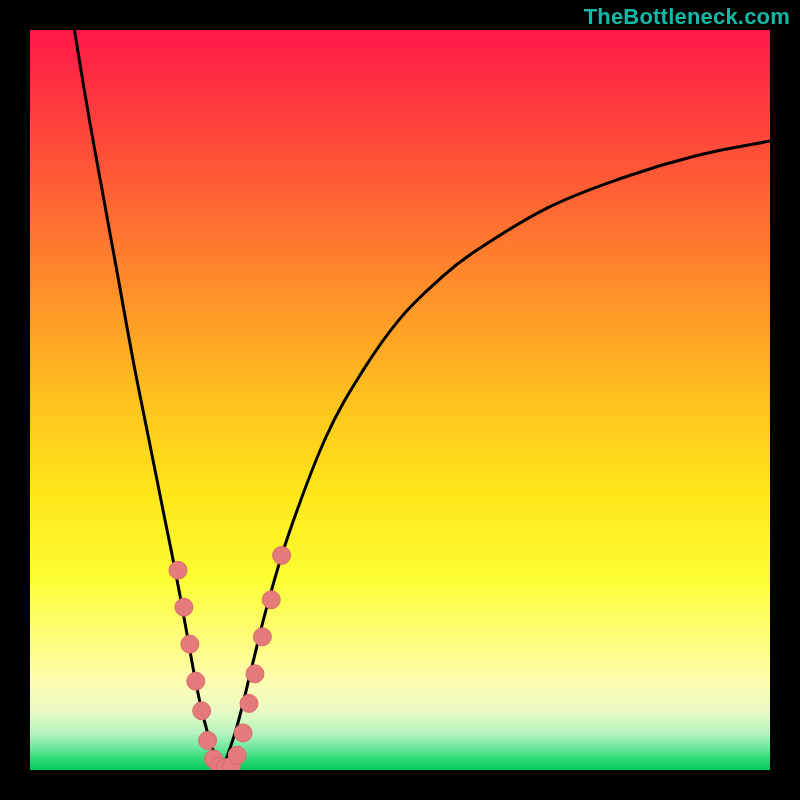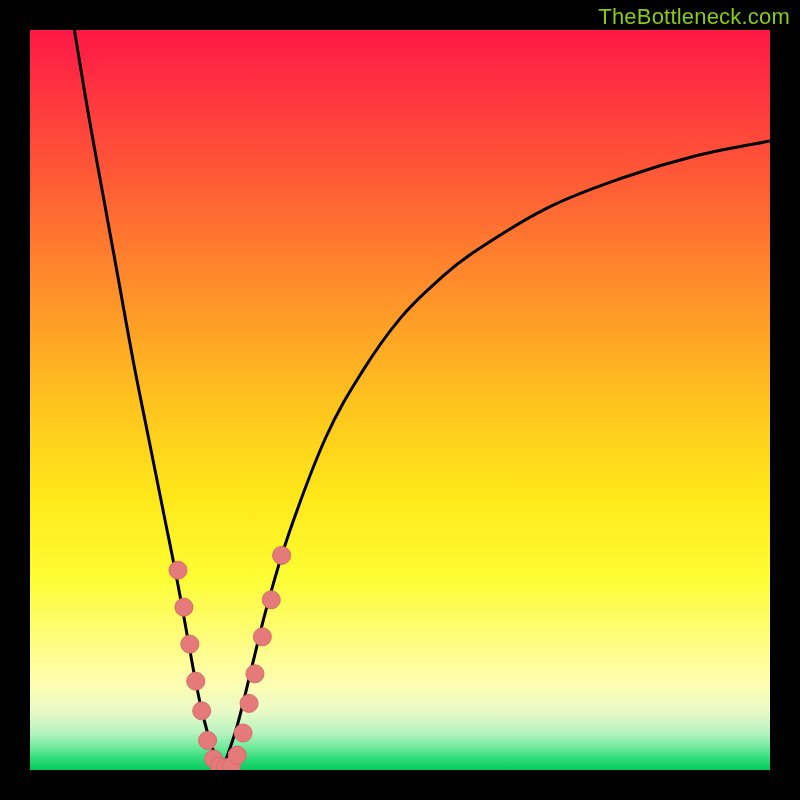--- a/index.html
+++ b/index.html
@@ -48,23 +48,23 @@
   }
   svg.curves {
     position: absolute;
     left: 0; top: 0;
     width: 740px; height: 740px;
   }
   .watermark {
     position: absolute;
     top: 4px;
     right: 10px;
-    color: #84cc16;
+    color: #14b8a6;
     font-size: 22px;
-    font-weight: 400;
+    font-weight: 700;
     letter-spacing: 0.2px;
     user-select: none;
   }
 </style>
 </head>
 <body>
 
 <div class="frame">
   <div class="plot">
     <div class="gradient"></div>

